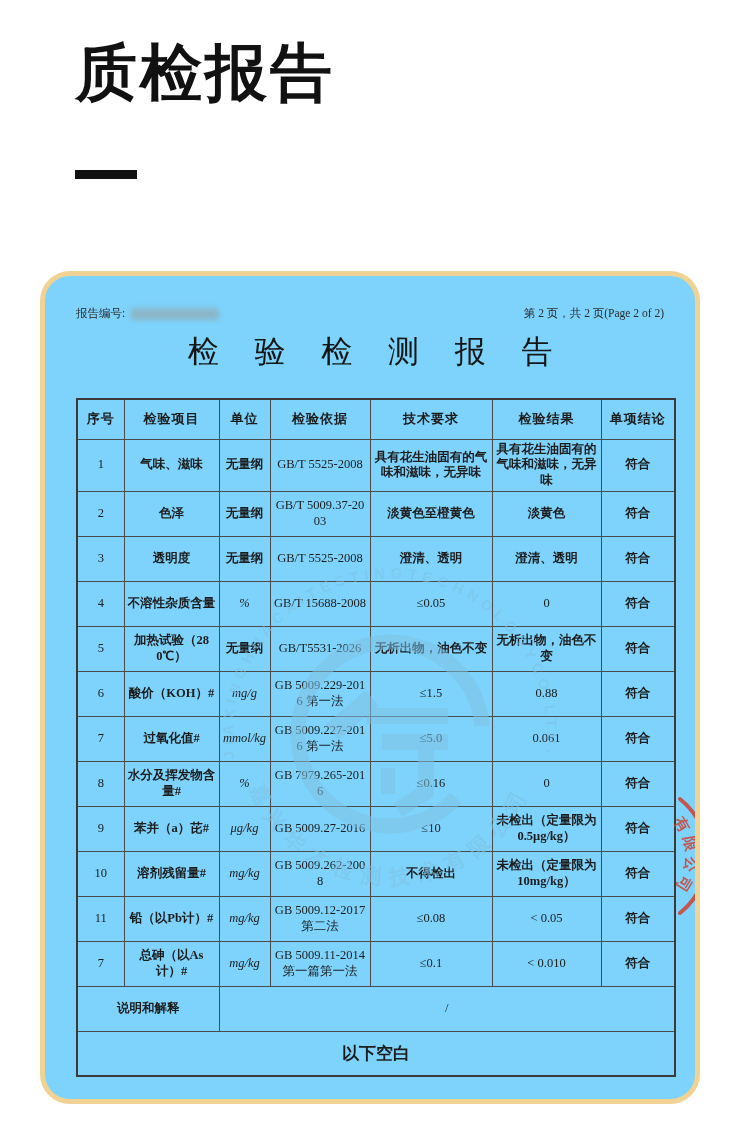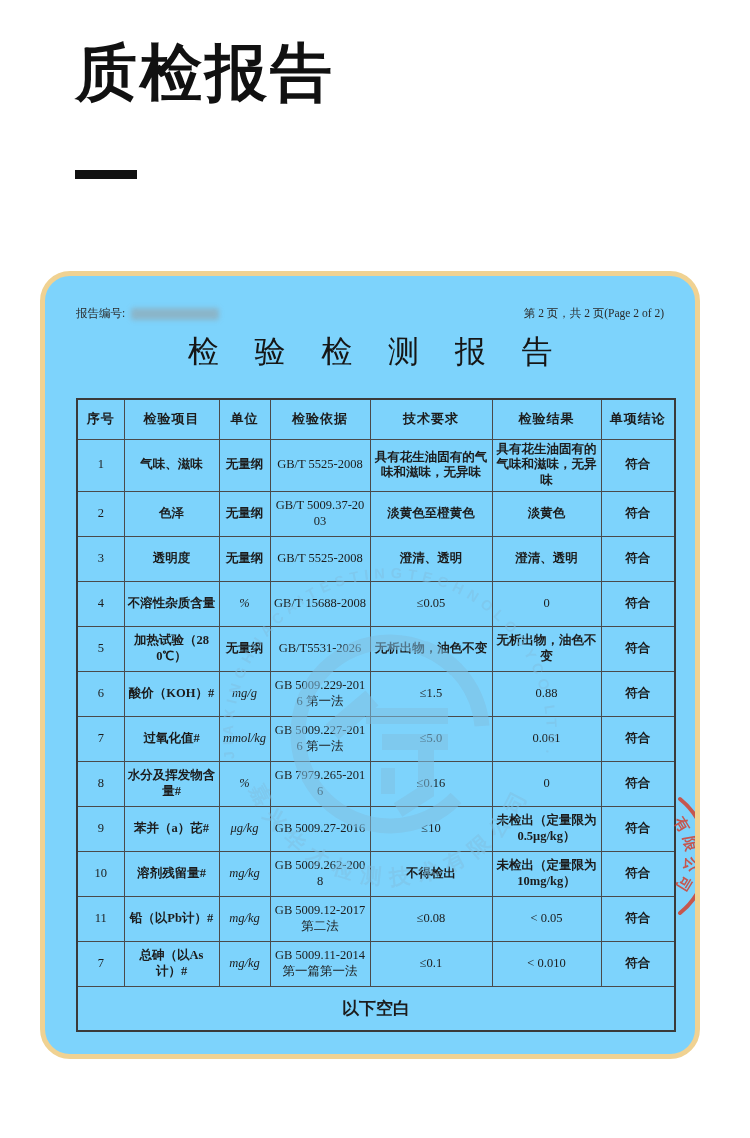--- a/index.html
+++ b/index.html
@@ -247,20 +247,24 @@
             <td>7</td>
             <td class="cn">总砷（以As计）#</td>
             <td class="unit-latin">mg/kg</td>
             <td>GB 5009.11-2014 第一篇第一法</td>
             <td>≤0.1</td>
             <td>&lt; 0.010</td>
             <td class="cn">符合</td>
           </tr>
         </tbody>
       <tbody>
+        <tr class="notes-row">
+          <td colspan="2" class="cn">说明和解释</td>
+          <td colspan="5">/</td>
+        </tr>
         <tr class="blank-row">
           <td colspan="7" class="cn">以下空白</td>
         </tr>
       </tbody>
     </table>
 
     <svg class="watermark" width="420" height="420" viewBox="-210 -210 420 420">
       <defs>
         <path id="wmTop" d="M -128,92 A 157,157 0 1 1 128,92"></path>
         <path id="wmBottom" d="M -150,0 A 150,150 0 0 0 150,0"></path>

